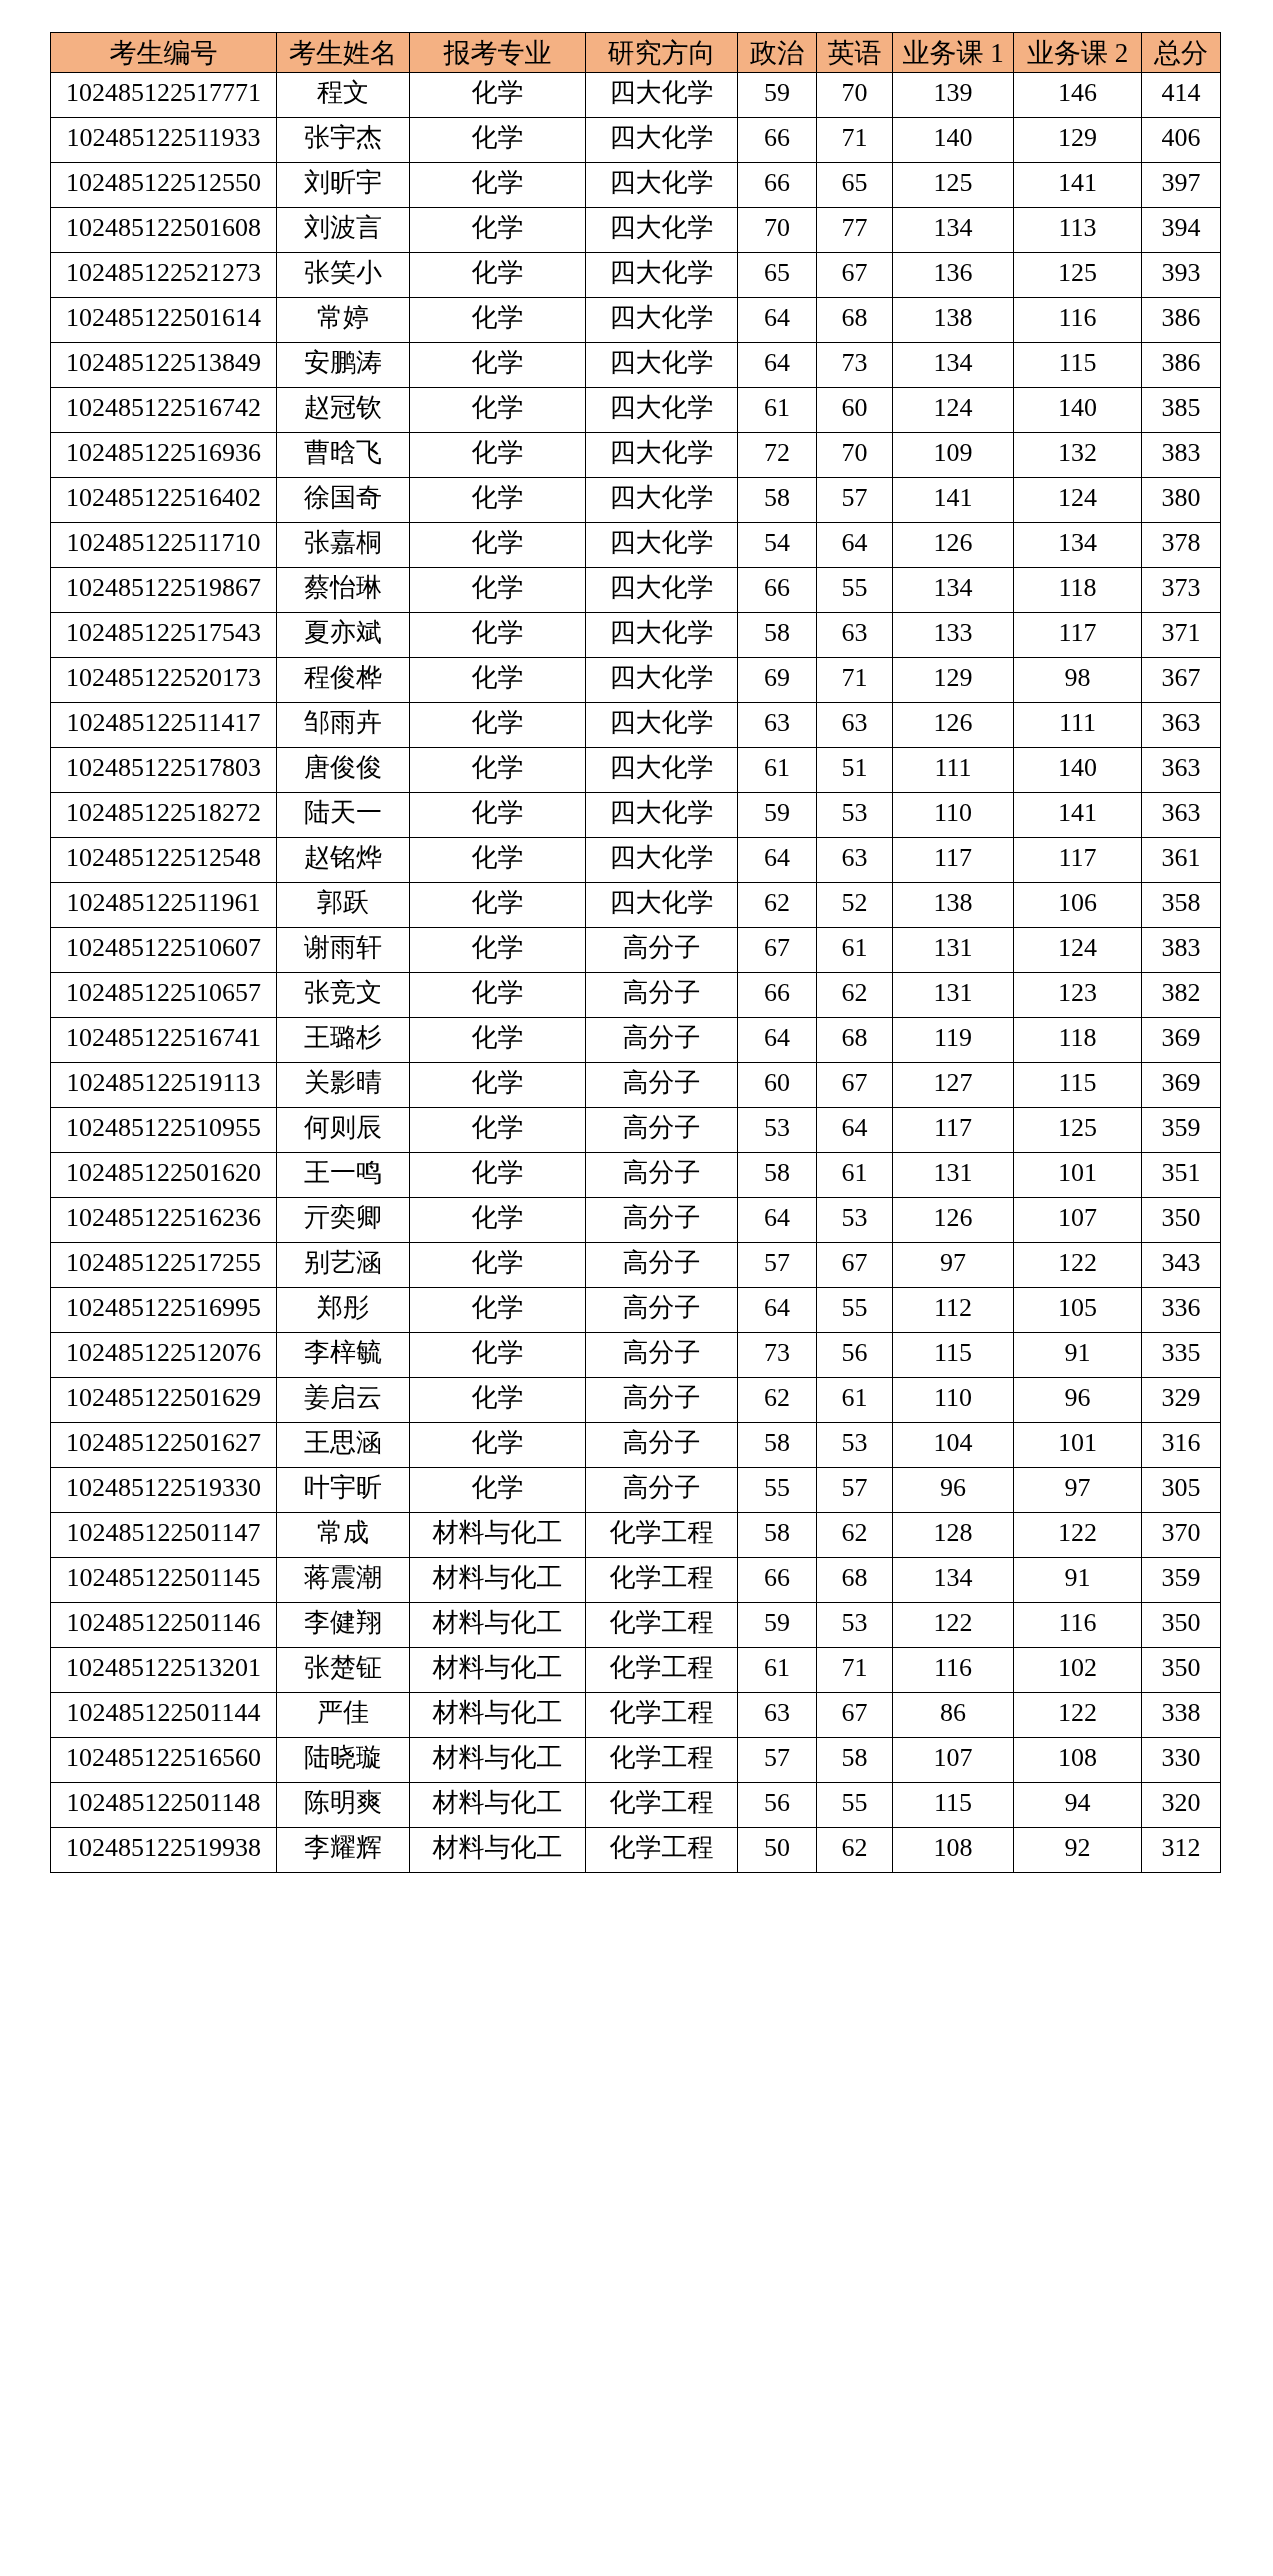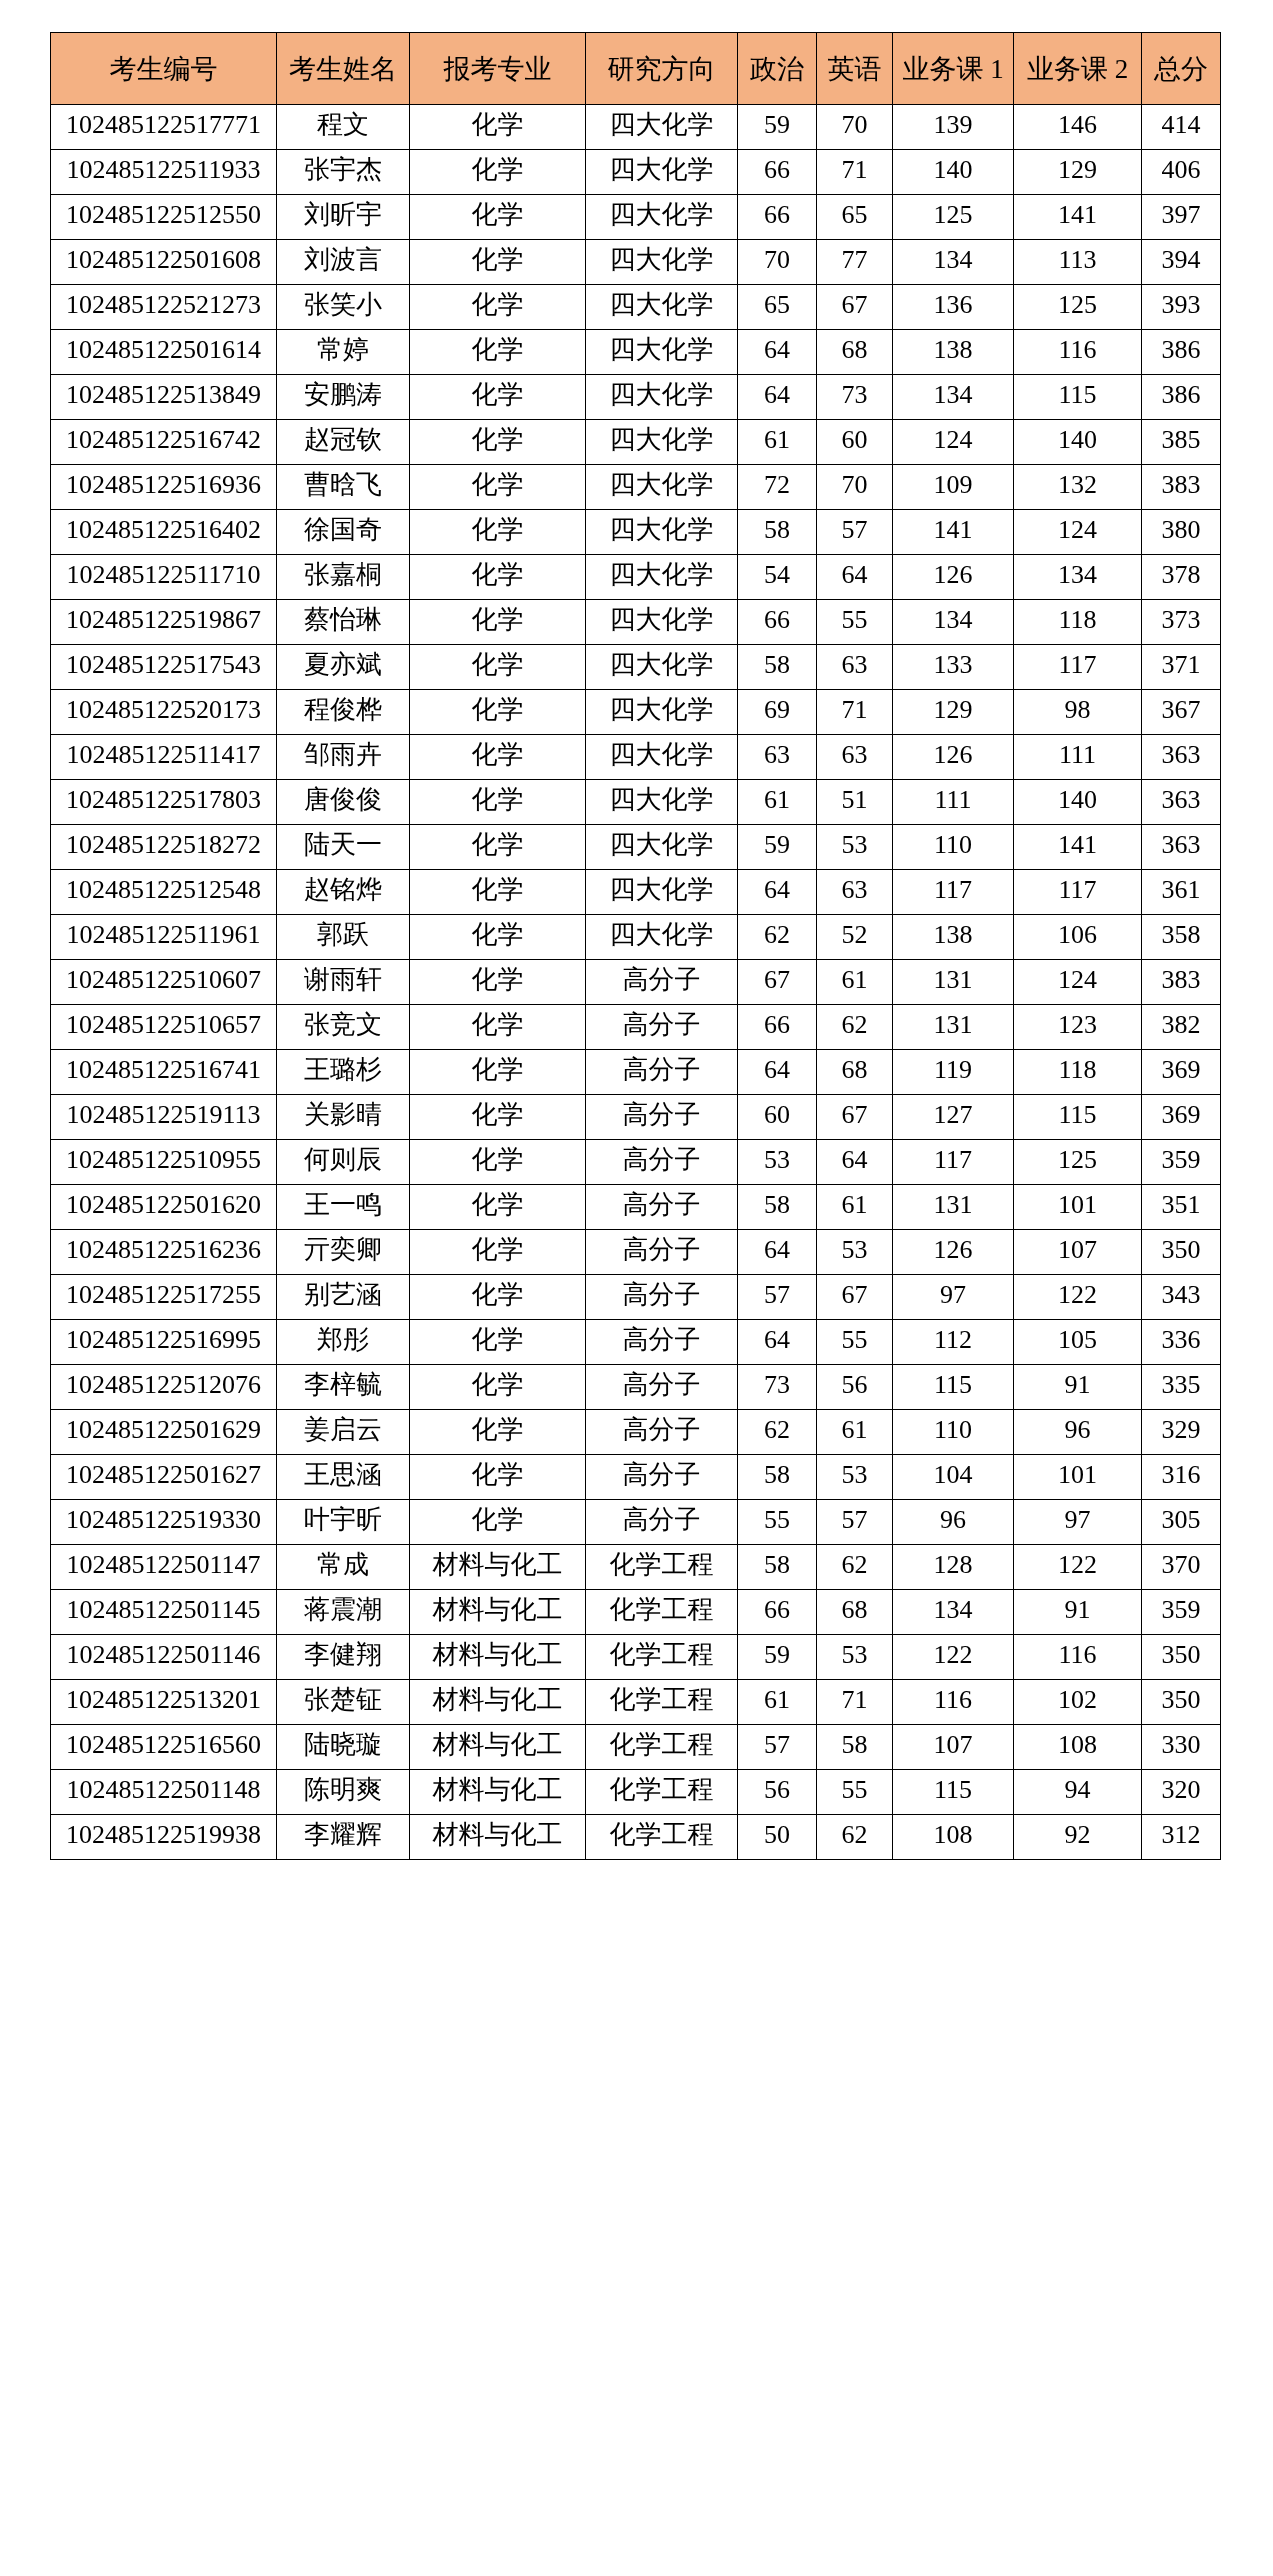--- a/index.html
+++ b/index.html
@@ -28,21 +28,21 @@
   table.score-table th,
   table.score-table td {
     border-left: 0.7px solid #000000;
     border-right: 0.7px solid #000000;
     border-top: 1.5px solid #000000;
     border-bottom: 1.5px solid #000000;
     overflow: hidden;
     white-space: nowrap;
   }
   table.score-table thead tr {
-    height: 72px;
+    height: 40px;
     margin-top: 31px;
   }
   table.score-table th {
     background: var(--header-bg, #F4B183);
     font-size: 27px;
     font-weight: normal;
     text-align: center;
     vertical-align: middle;
     padding: 0;
   }
@@ -478,20 +478,31 @@
           <td>张楚钲</td>
           <td>材料与化工</td>
           <td>化学工程</td>
           <td>61</td>
           <td>71</td>
           <td>116</td>
           <td>102</td>
           <td>350</td>
         </tr>
         <tr>
+          <td>102485122501144</td>
+          <td>严佳</td>
+          <td>材料与化工</td>
+          <td>化学工程</td>
+          <td>63</td>
+          <td>67</td>
+          <td>86</td>
+          <td>122</td>
+          <td>338</td>
+        </tr>
+        <tr>
           <td>102485122516560</td>
           <td>陆晓璇</td>
           <td>材料与化工</td>
           <td>化学工程</td>
           <td>57</td>
           <td>58</td>
           <td>107</td>
           <td>108</td>
           <td>330</td>
         </tr>

